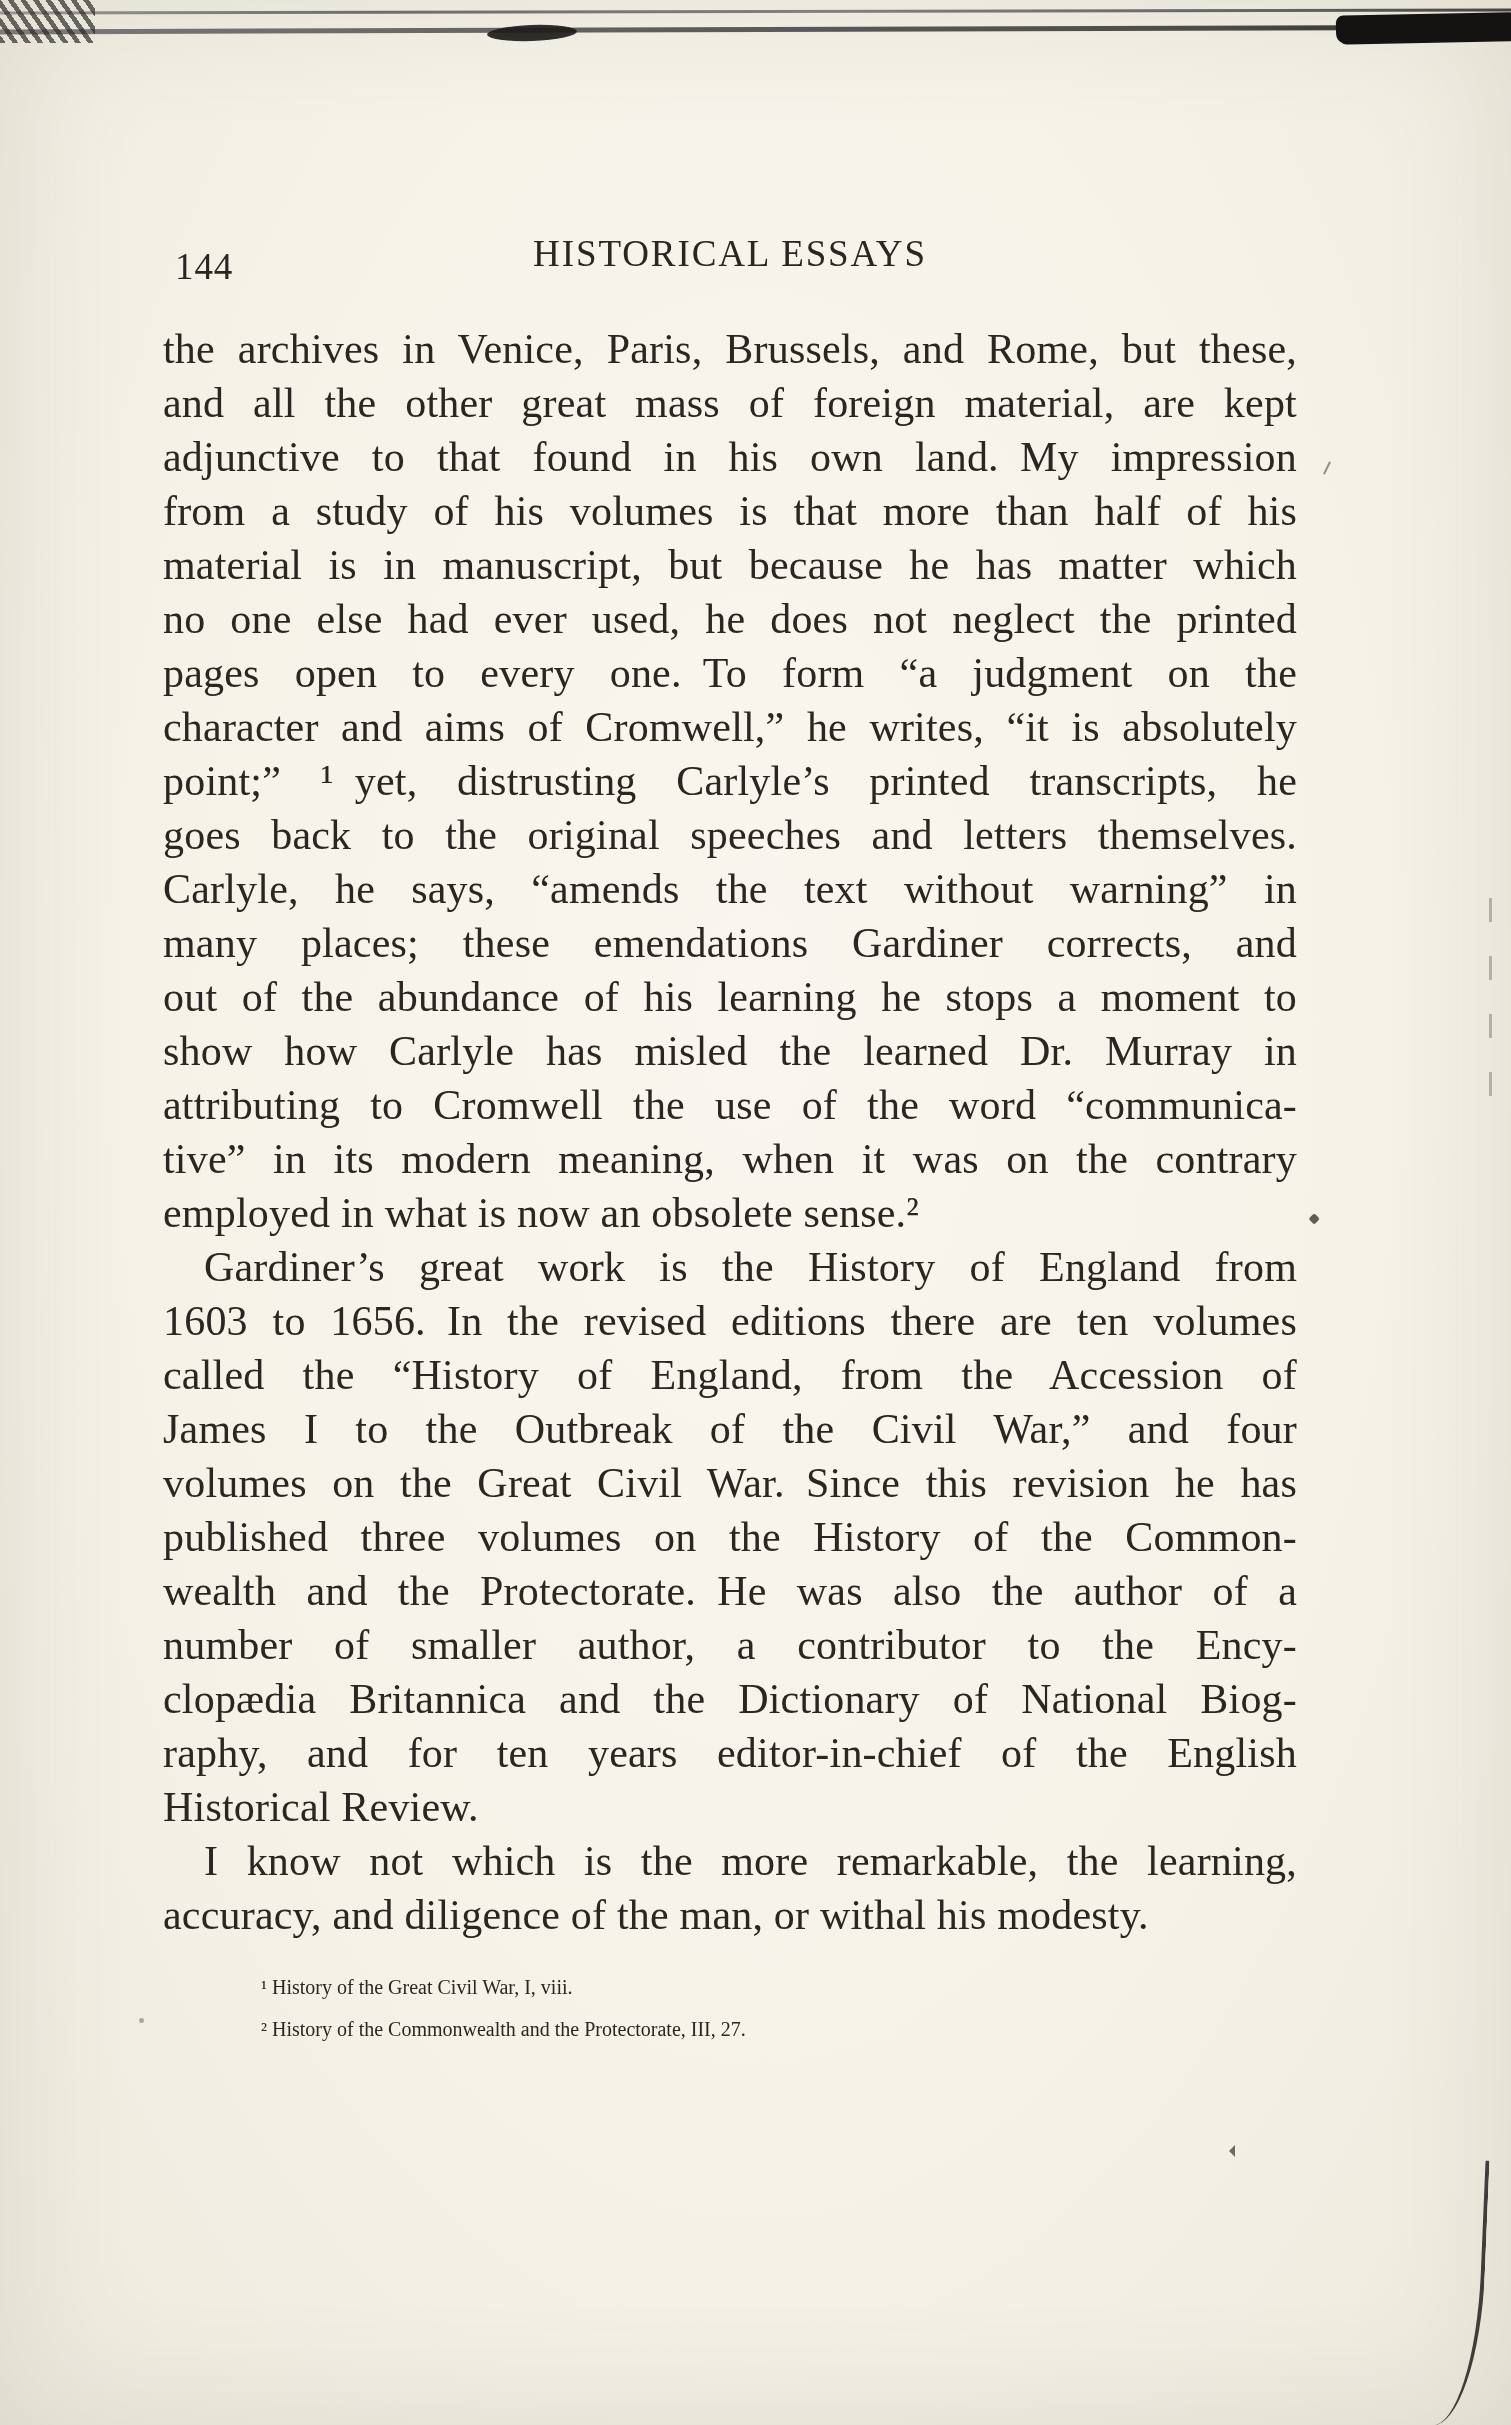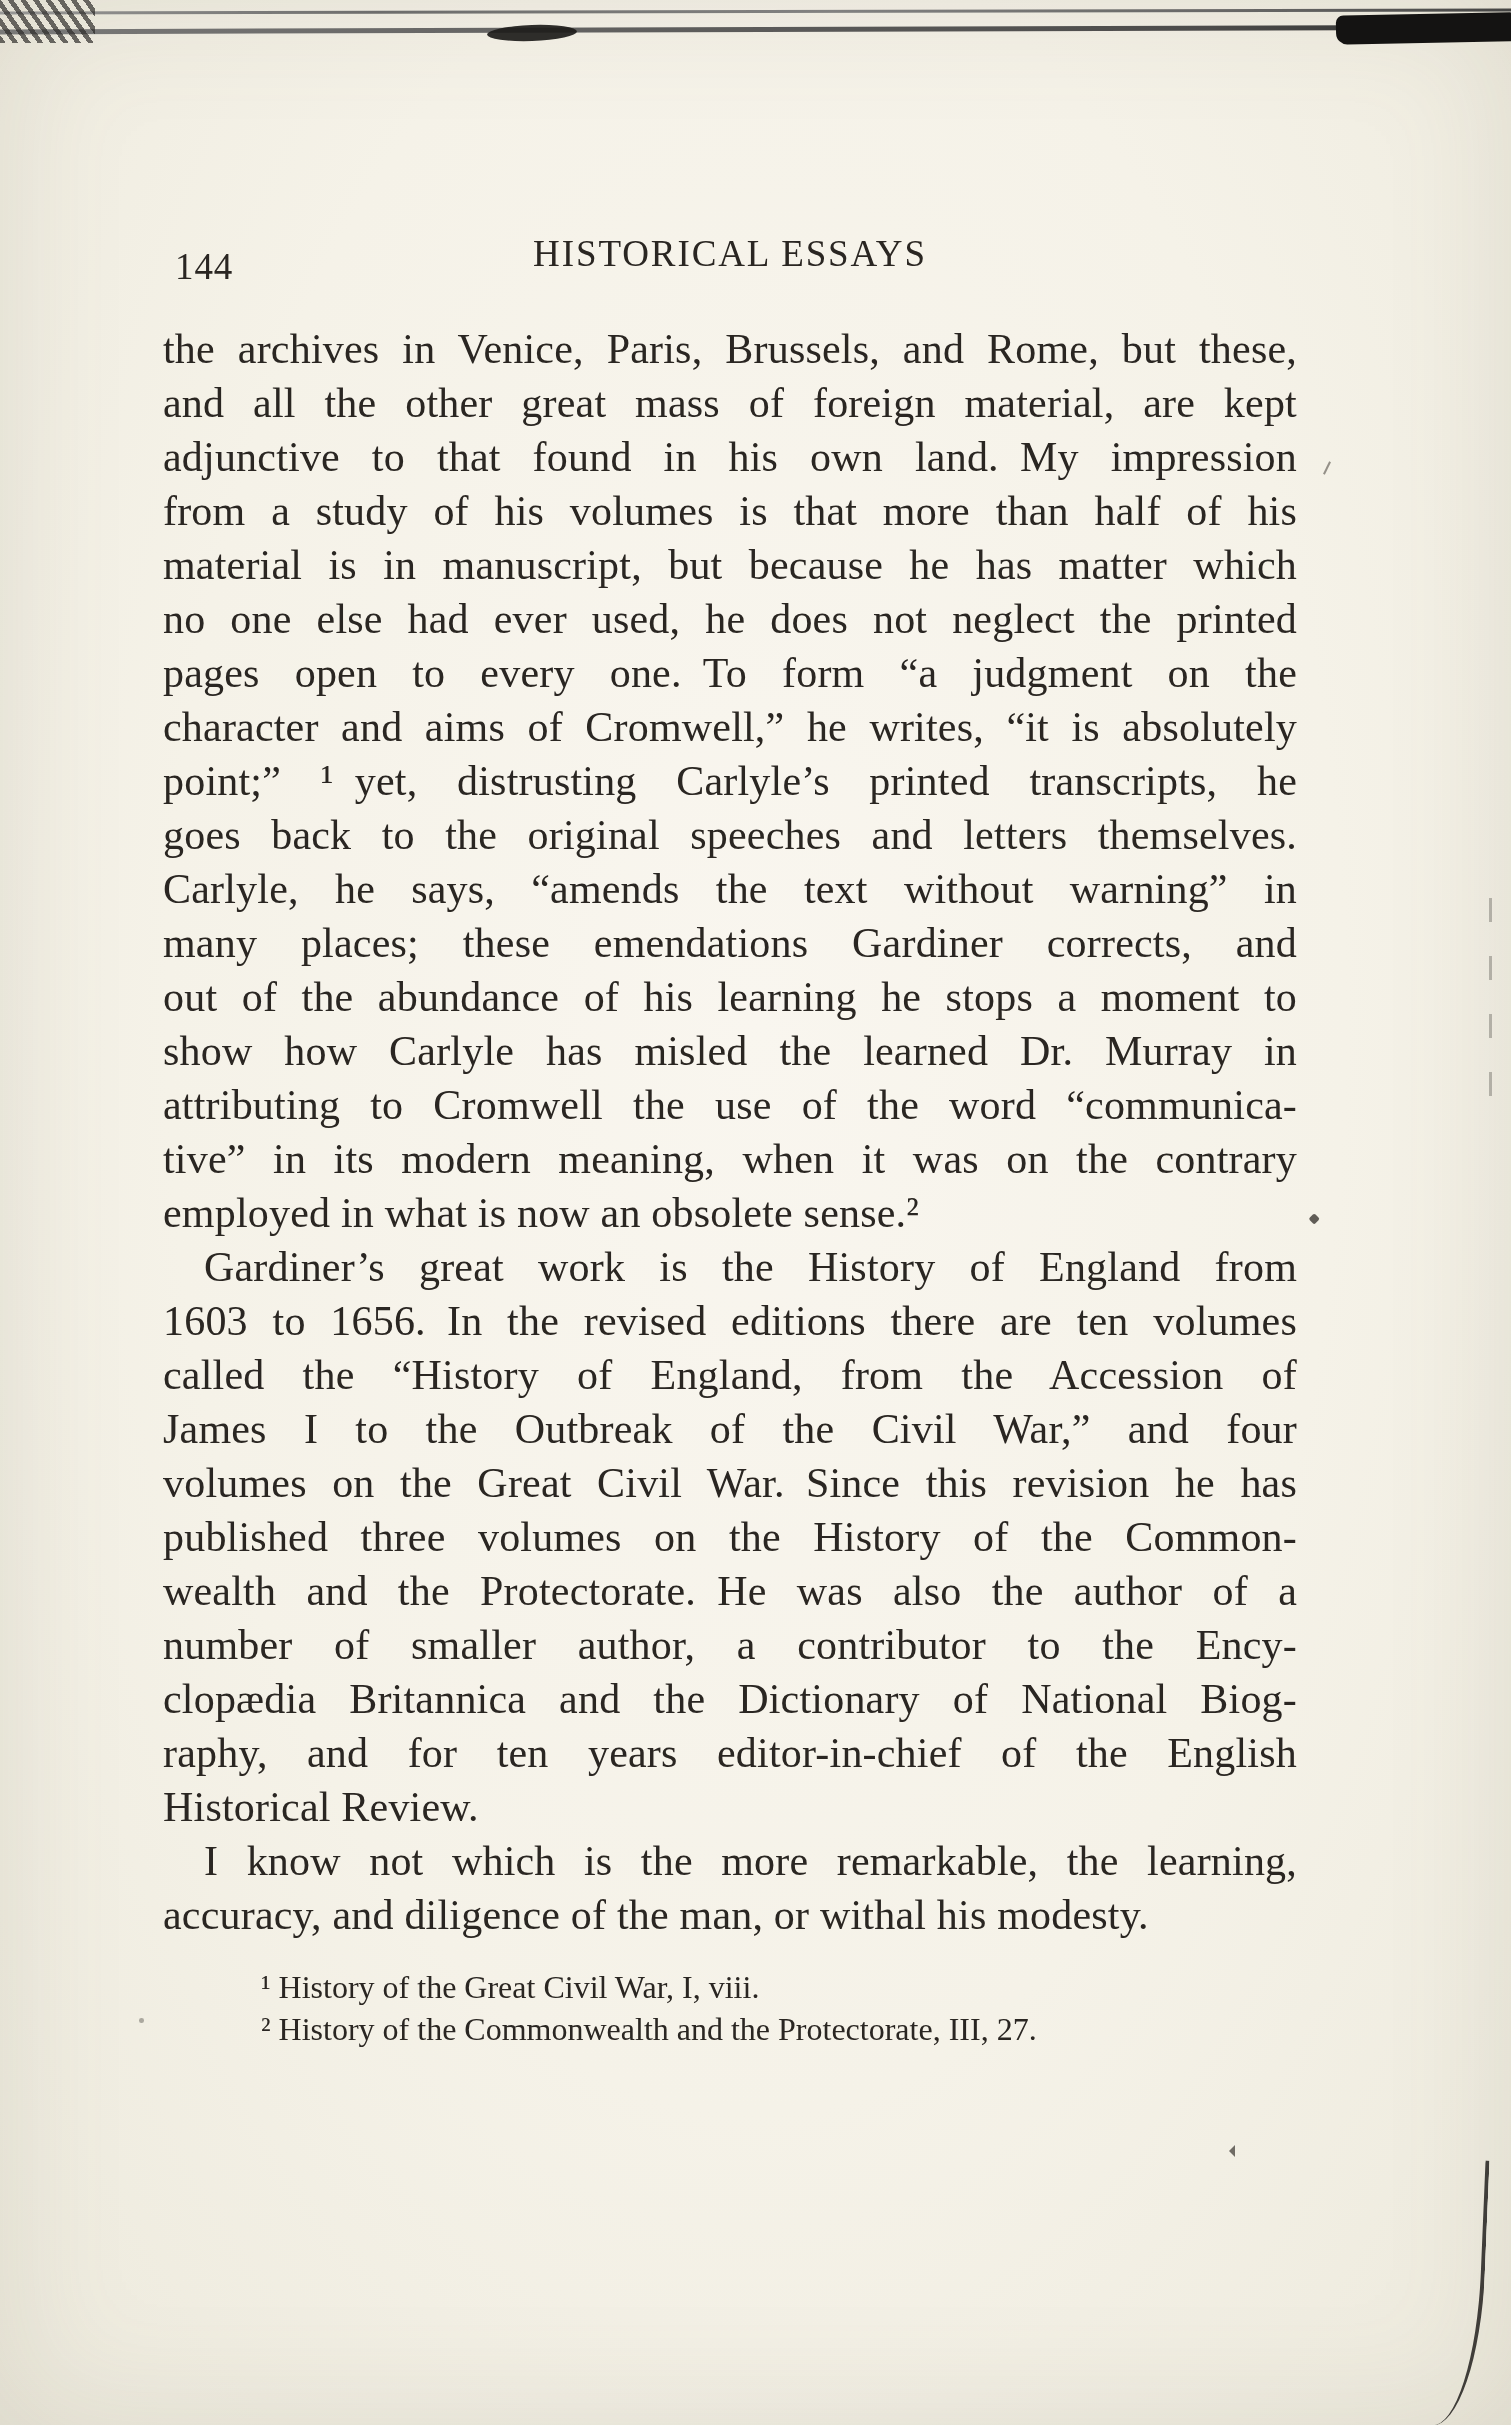--- a/index.html
+++ b/index.html
@@ -125,21 +125,21 @@
     text-align-last: justify;
     white-space: normal;
   }
   .line.last { text-align-last: left; }
   .line.indent { text-indent: 41px; }
   .italic { }
 
   .footnotes {
     margin-top: 24px;
     padding-left: 98px;
-    font-size: 32px;
+    font-size: 20px;
     line-height: 42px;
   }
 </style>
 </head>
 <body>
 
 <div class="page">
 
   <div class="artifact top-rule-thin"></div>
   <div class="artifact top-rule-thick"></div>

